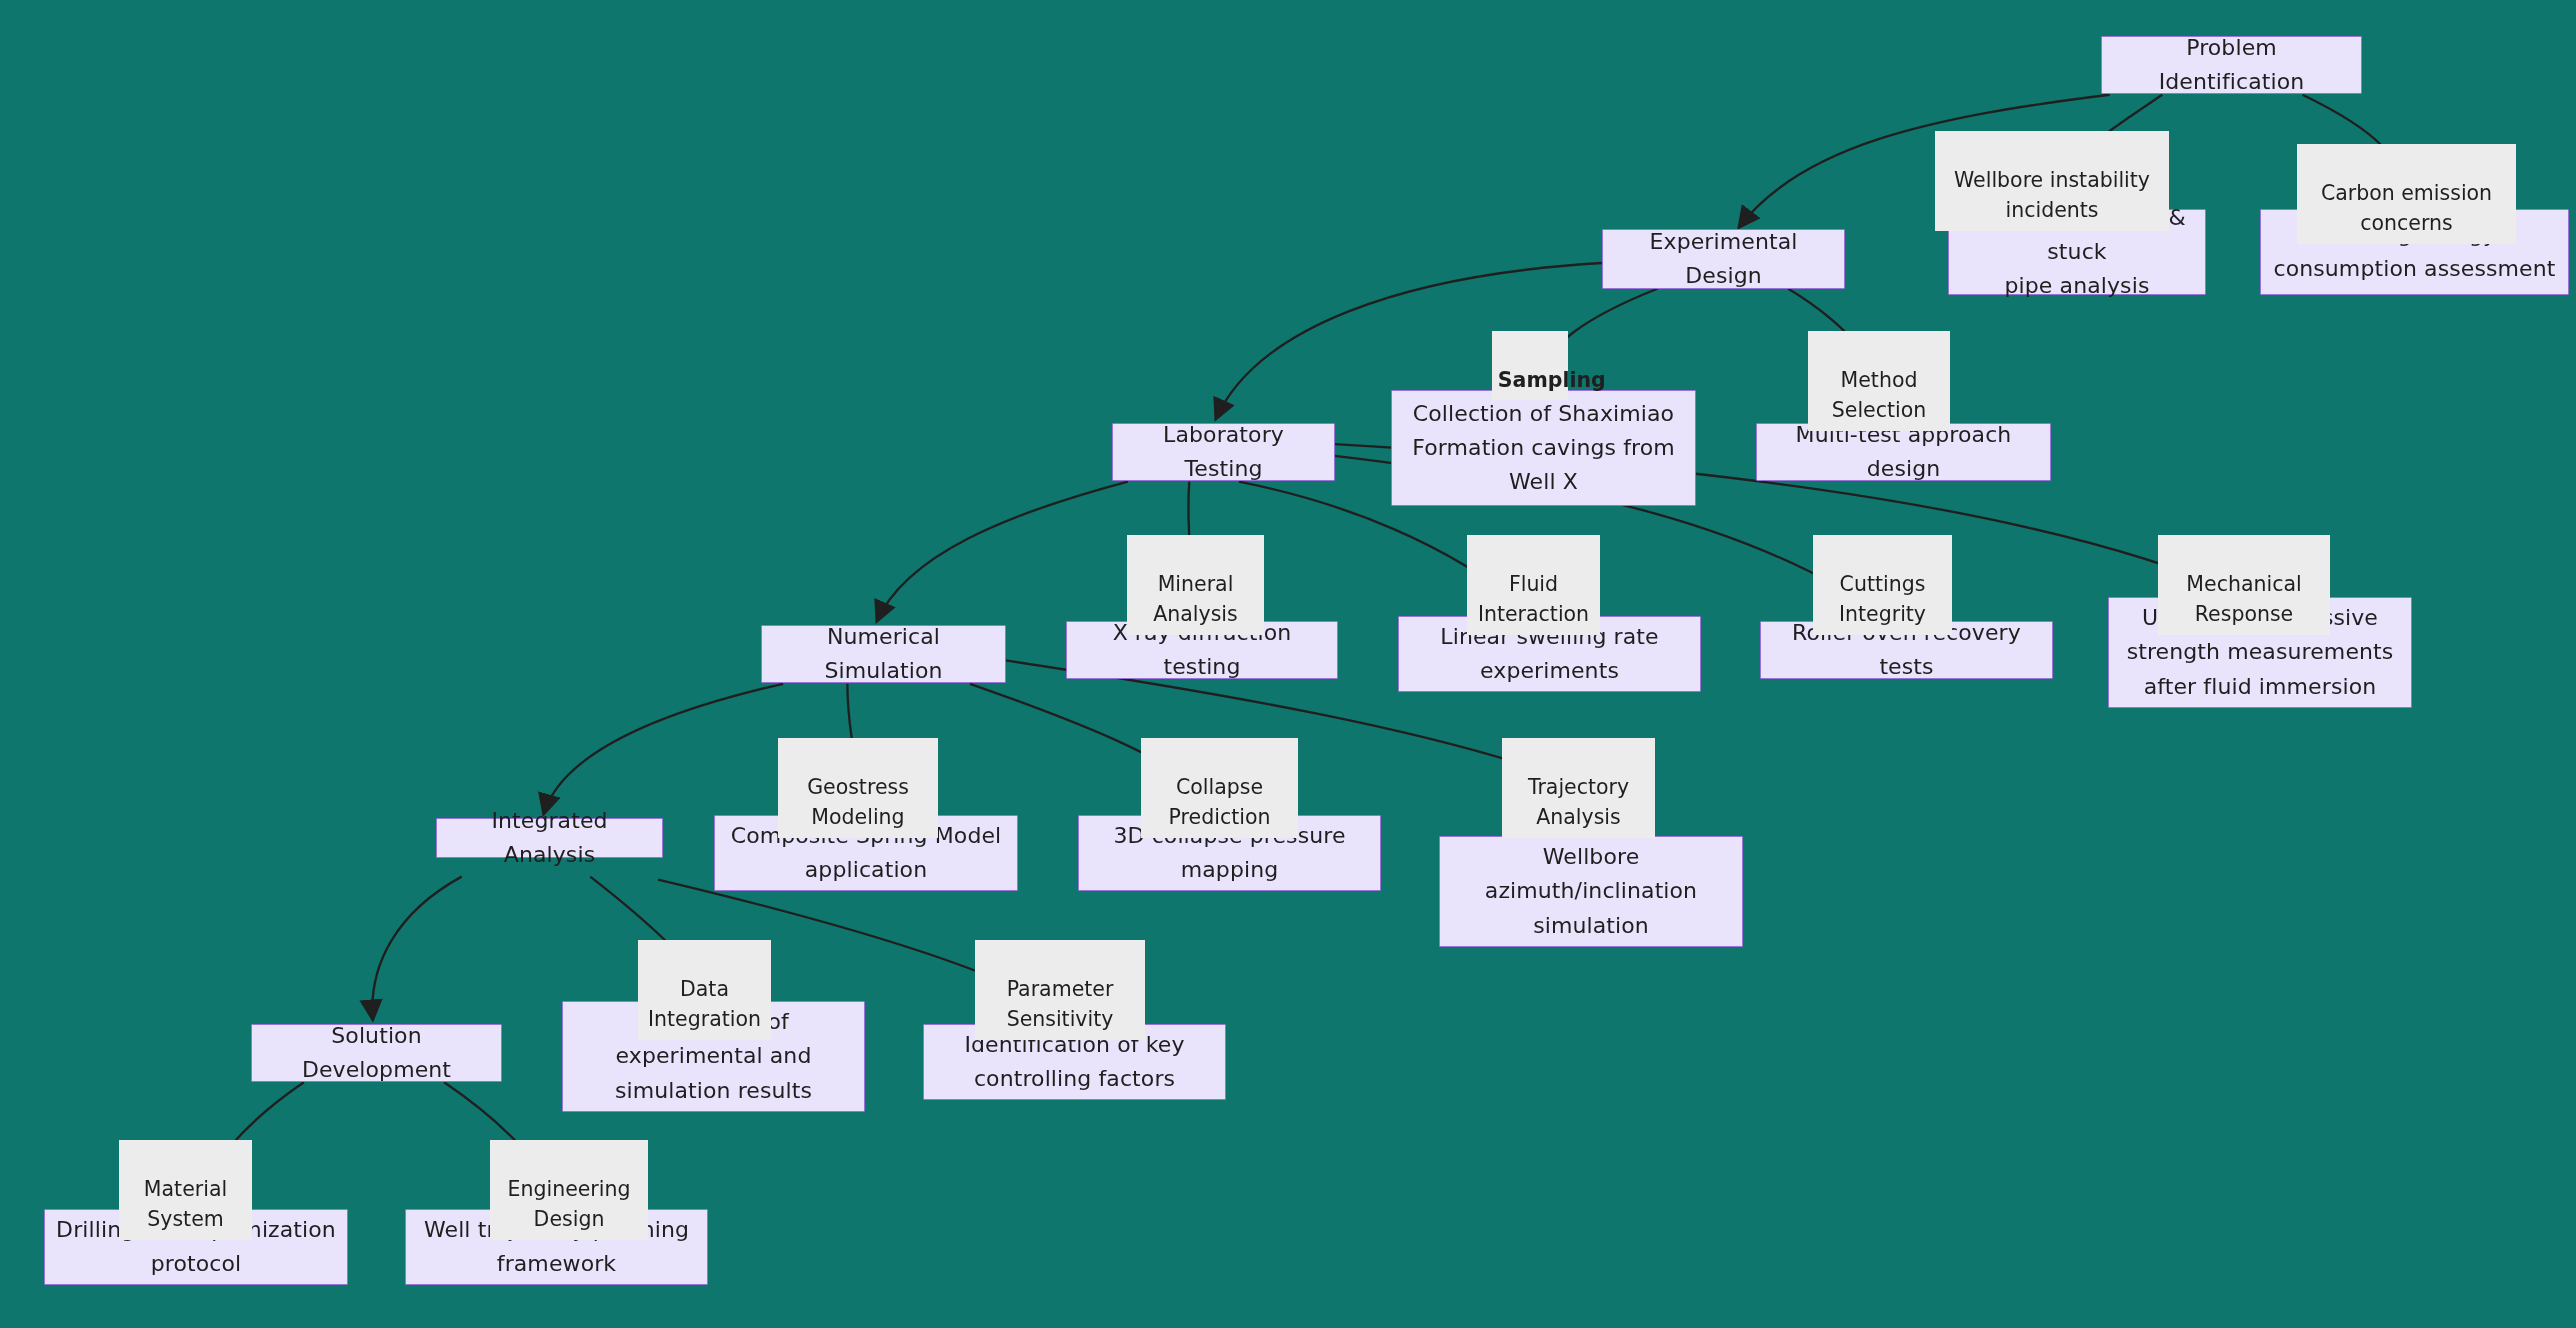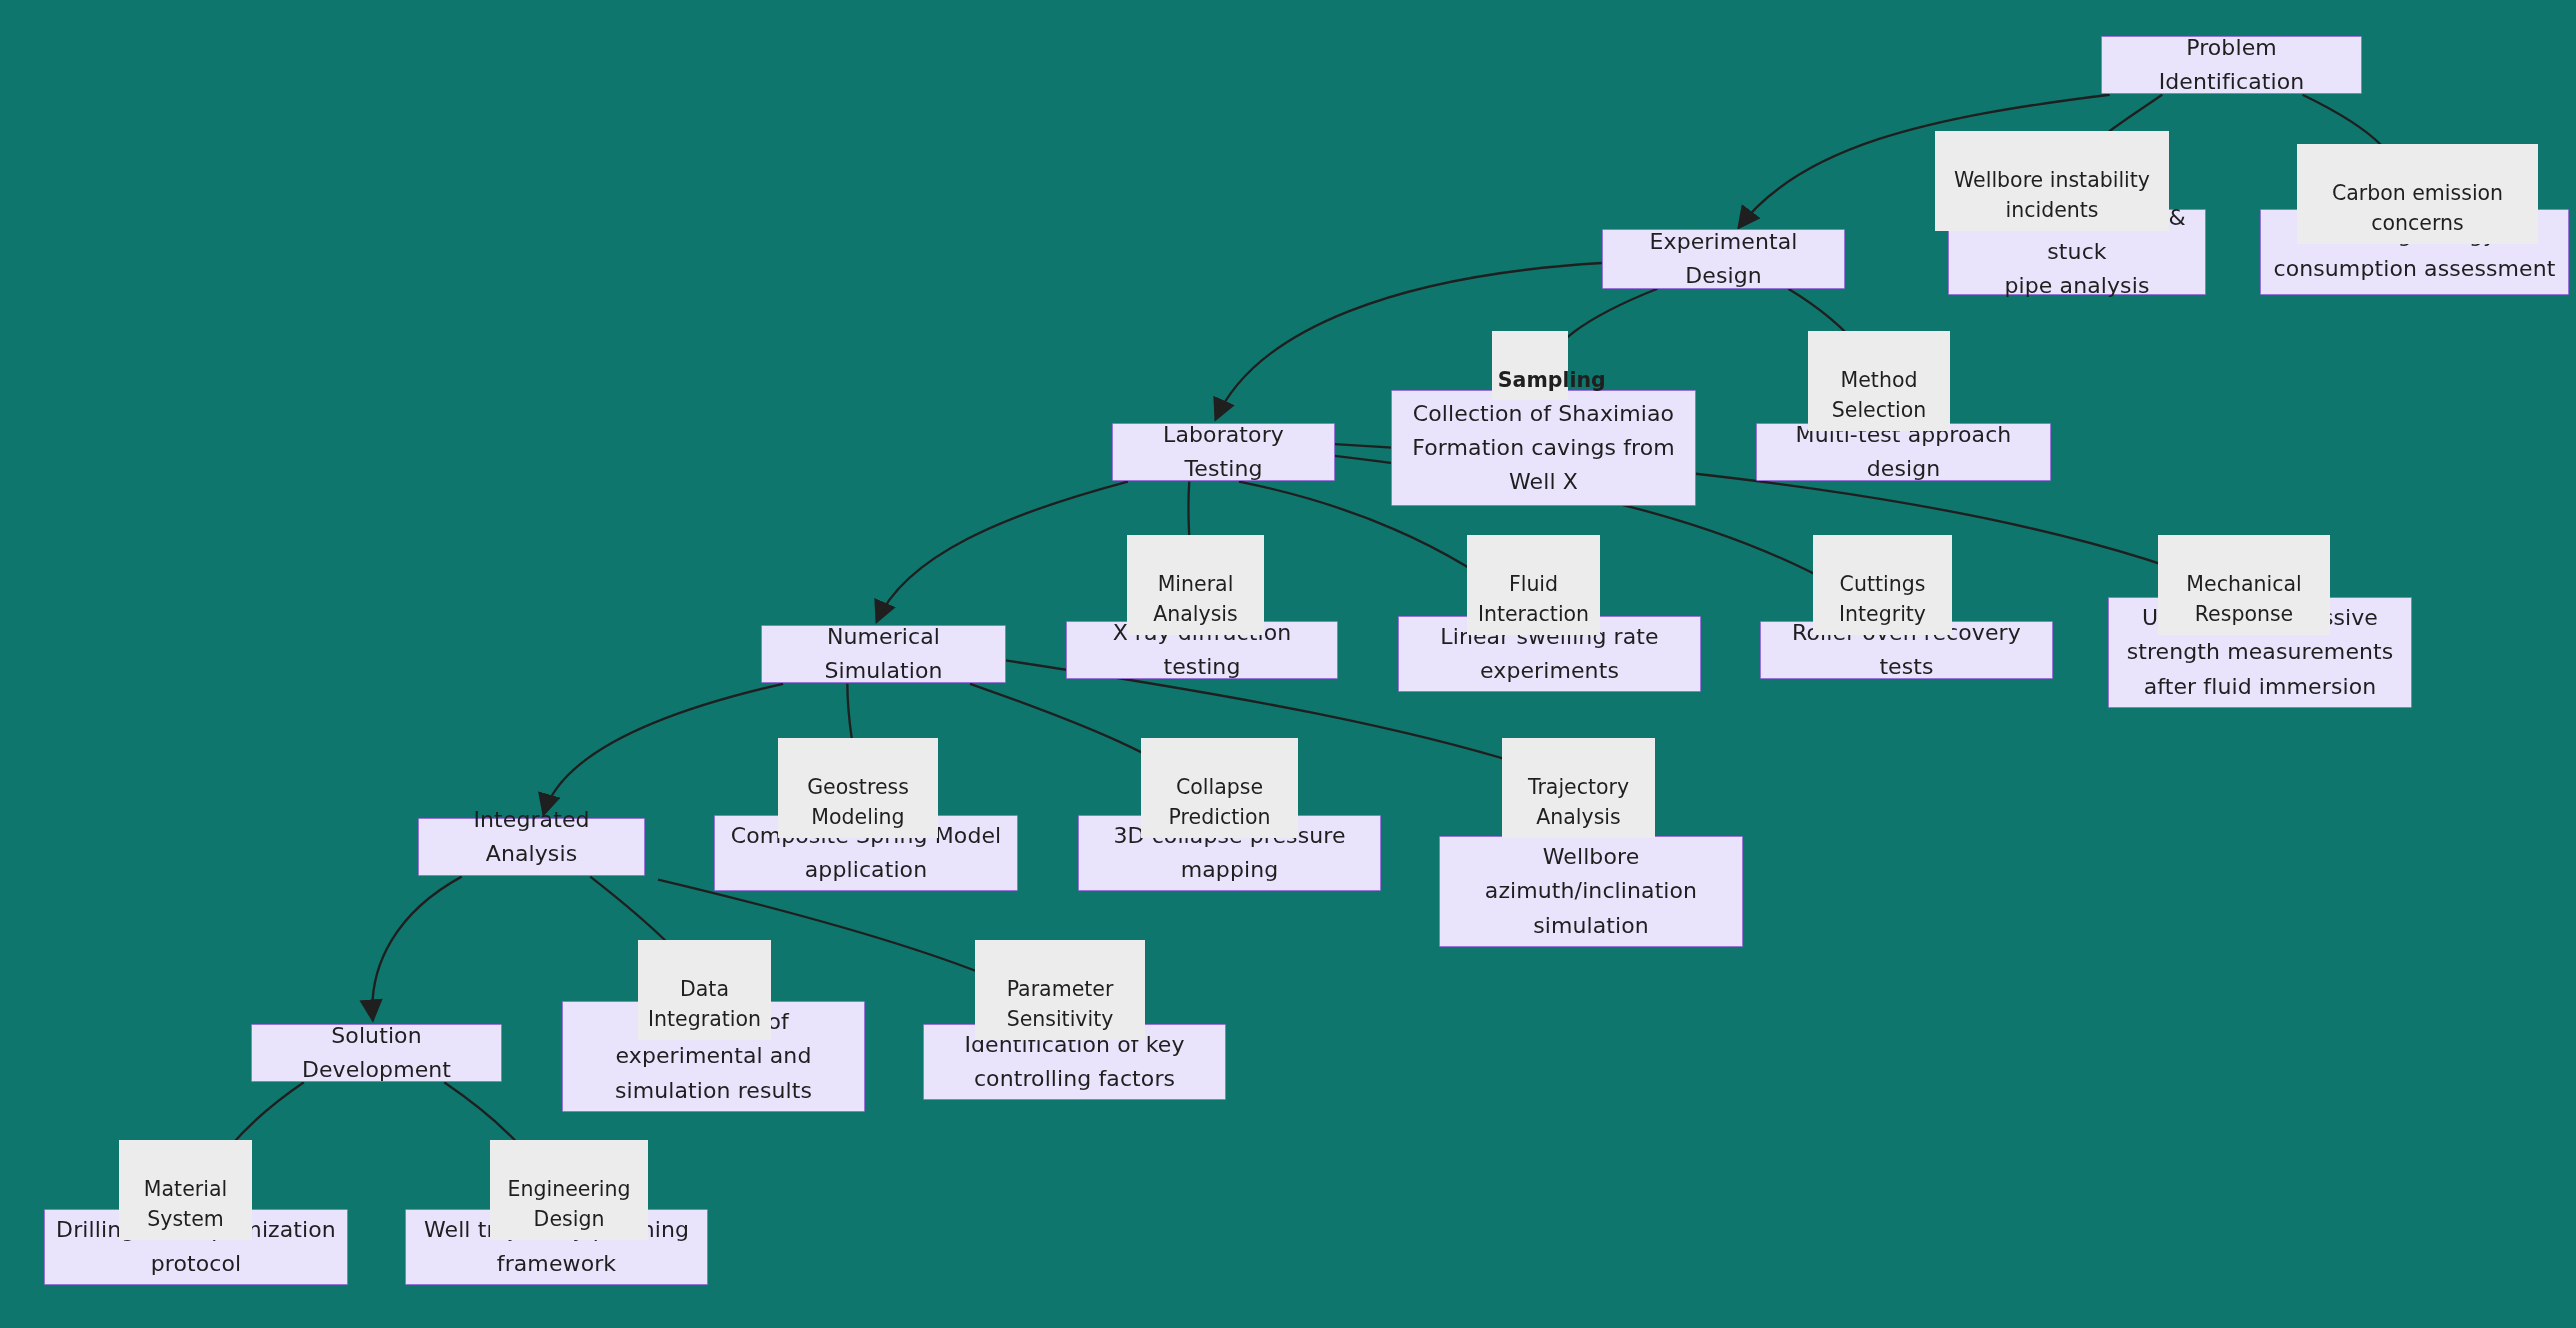--- a/index.html
+++ b/index.html
@@ -179,21 +179,21 @@
     <span style="white-space: pre-line;">3D collapse pressure
 mapping</span>
   </div>
 
   <div class="node" style="left:1439px; top:836px; width:304px; height:111px;">
     <span style="white-space: pre-line;">Wellbore
 azimuth/inclination
 simulation</span>
   </div>
 
-  <div class="node" style="left:418px; top:818px; width:227px; height:58px;align-items:flex-end;">
+  <div class="node" style="left:436px; top:818px; width:227px; height:40px;">
     <span>Integrated Analysis</span>
   </div>
 
   <div class="node" style="left:562px; top:1001px; width:303px; height:111px;">
     <span style="white-space: pre-line;">Correlation of
 experimental and
 simulation results</span>
   </div>
 
   <div class="node" style="left:923px; top:1024px; width:303px; height:76px;">
@@ -213,21 +213,21 @@
   <div class="node" style="left:405px; top:1209px; width:303px; height:76px;">
     <span style="white-space: pre-line;">Well trajectory planning
 framework</span>
   </div>
 
   <div class="edge-label" style="left:1935px; top:131px; width:234px;">
     <span style="white-space: pre-line;">Wellbore instability
 incidents</span>
   </div>
 
-  <div class="edge-label" style="left:2297px; top:144px; width:241px;">
+  <div class="edge-label" style="left:2297px; top:144px; width:219px;">
     <span>Carbon emission concerns</span>
   </div>
 
   <div class="edge-label" style="left:1492px; top:331px; width:76px;font-weight:bold;">
     <span>Sampling</span>
   </div>
 
   <div class="edge-label" style="left:1808px; top:331px; width:142px;">
     <span>Method Selection</span>
   </div>

